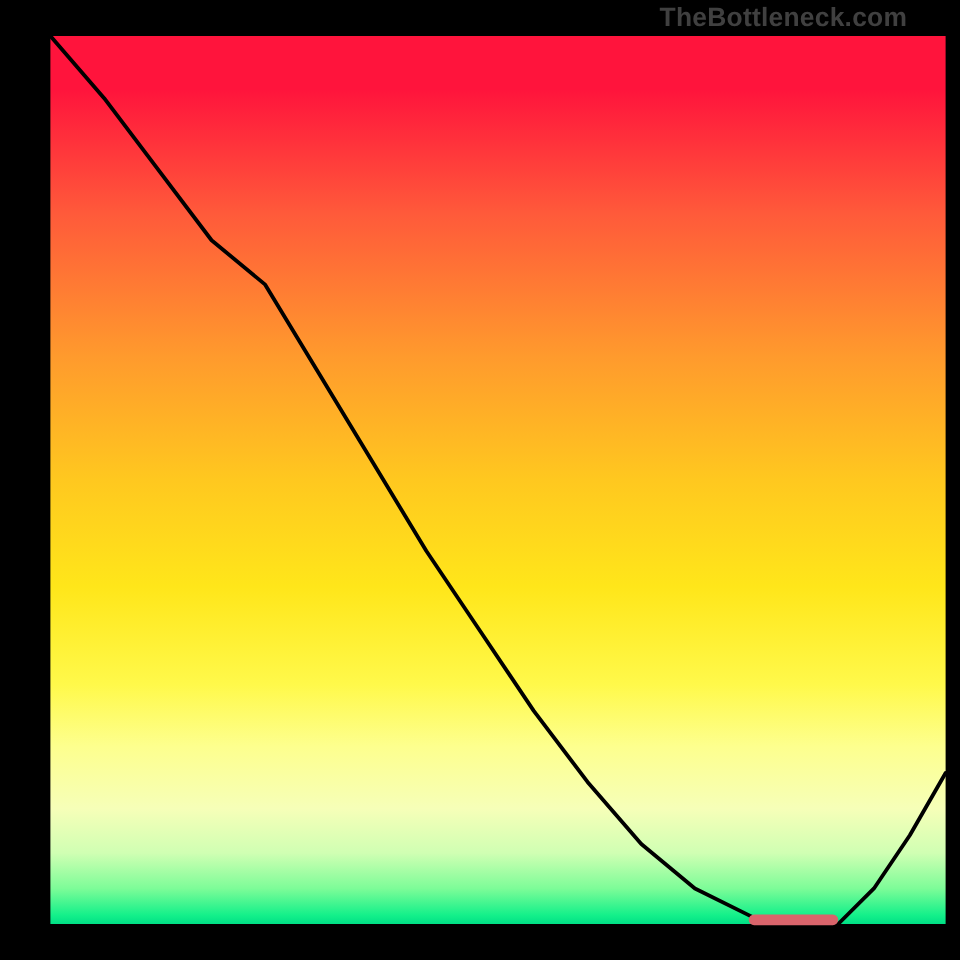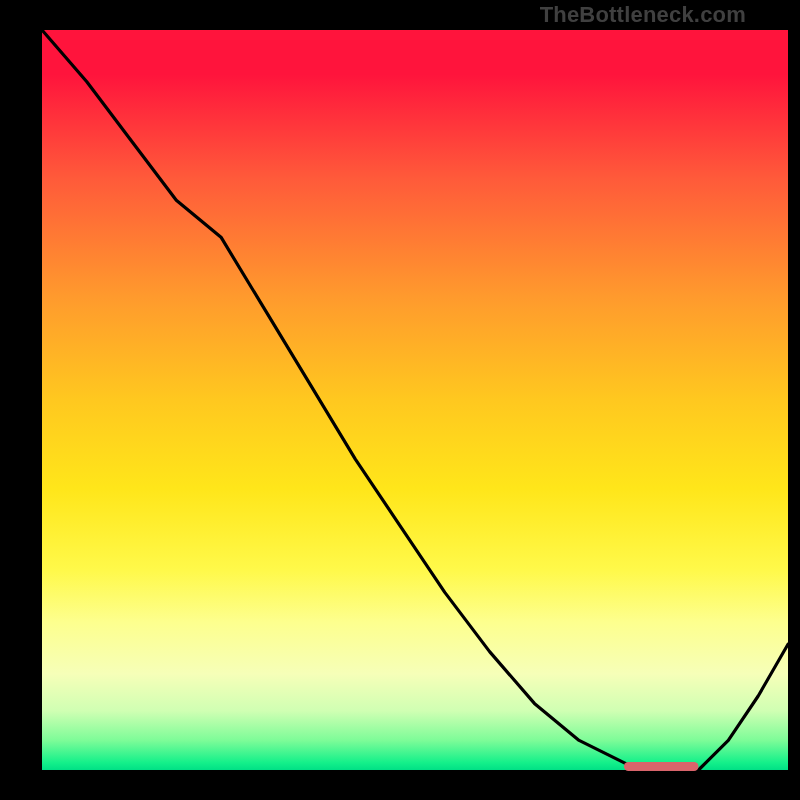--- a/index.html
+++ b/index.html
@@ -8,20 +8,21 @@
     width: 800px;
     height: 800px;
     background: #000;
     font-family: Arial, Helvetica, sans-serif;
     overflow: hidden;
   }
   .frame {
     position: relative;
     width: 756px;
     height: 800px;
+    padding-left: 10px;
   }
   .attribution {
     position: absolute;
     top: 2px;
     right: 10px;
     color: #404040;
     font-size: 22px;
     font-weight: 600;
     letter-spacing: 0.2px;
     user-select: none;

